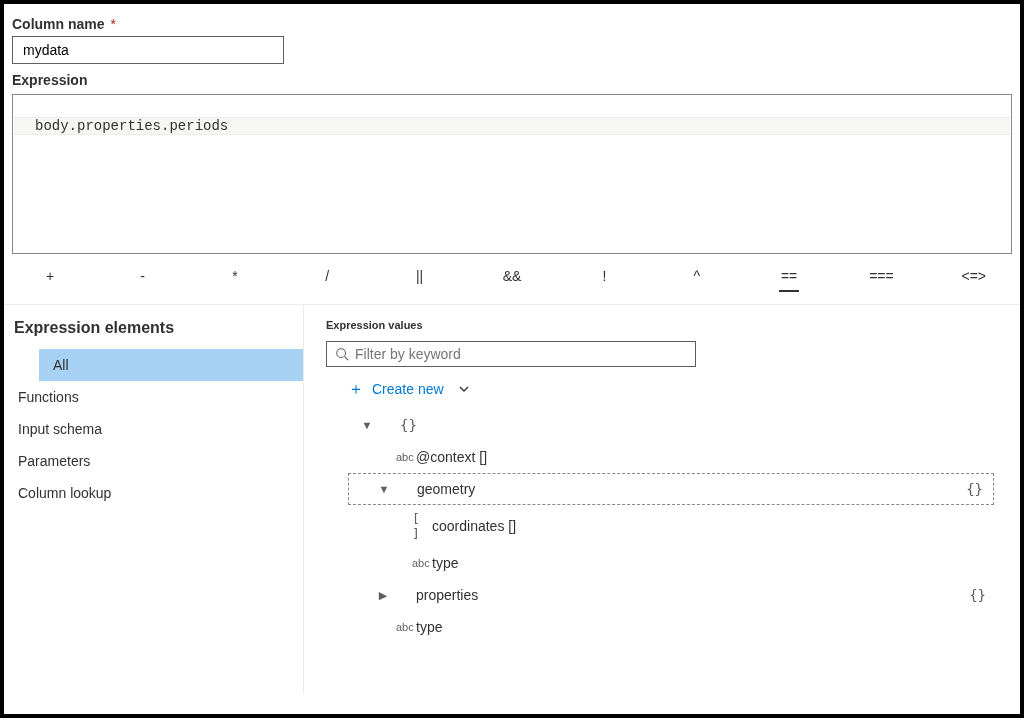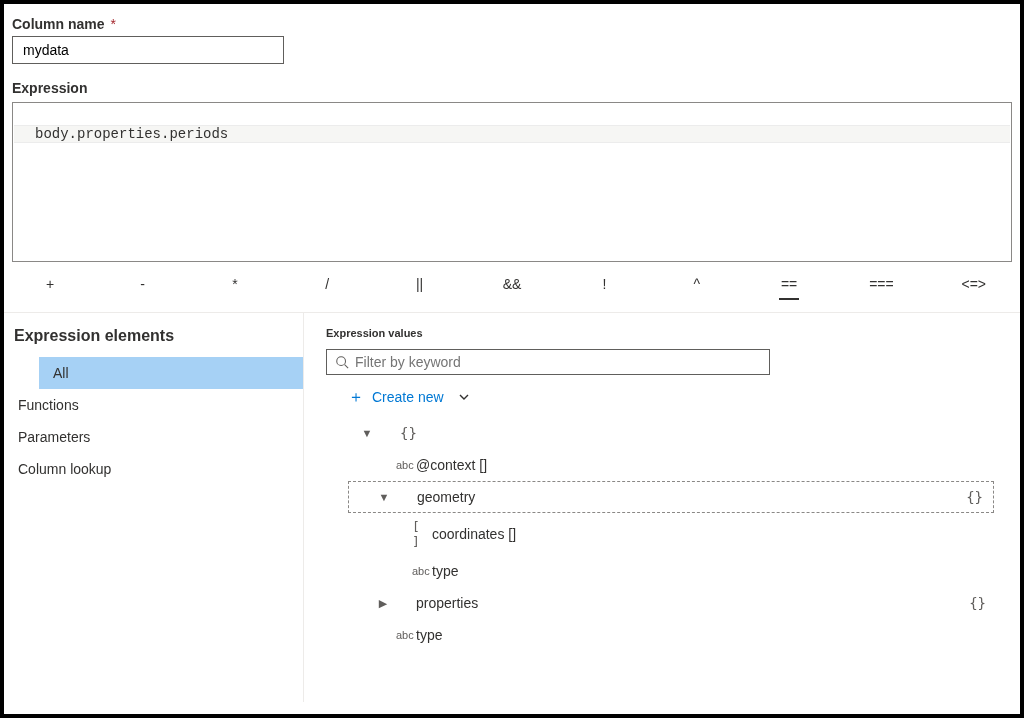--- a/index.html
+++ b/index.html
@@ -17,21 +17,21 @@
     .field-label { font-weight: 600; font-size: 14px; margin-bottom: 4px; }
     .required-mark { color: #a4262c; font-weight: normal; margin-left: 2px; }
     .text-input {
       width: 272px;
       padding: 5px 10px;
       border: 1px solid #605e5c;
       font-size: 14px;
       background: #fff;
       font-family: inherit;
     }
-    .section-gap { margin-top: 16px; }
+    .section-gap { margin-top: 8px; }
     .expression-box {
       width: 100%;
       height: 160px;
       border: 1px solid #8a8886;
       margin-top: 6px;
       position: relative;
       background: #fff;
     }
     .expr-line-highlight{
       position:absolute; top:22px; left:1px; right:1px; height:18px;
@@ -76,21 +76,21 @@
     .cat-item{
       padding:8px 0 8px 14px;
       cursor:pointer;
     }
     .cat-item.selected{ background:#a6d1f5;margin-left:35px; }
     .cat-list{ }
 
     .right-panel{ flex:1; padding-left:22px; padding-right:24px; }
     .right-heading{ font-weight:600; font-size:11px; padding:14px 0 10px 0; }
     .filter-wrap{
-      width:444px; border:1px solid #605e5c; padding:4px 8px;
+      width:370px; border:1px solid #605e5c; padding:4px 8px;
       display:flex; align-items:center; gap:6px;
     }
     .filter-wrap input{ border:none; outline:none; flex:1; font-family:inherit; font-size:14px;}
     .search-icon{
       width:14px;height:14px;color:#605e5c;
     }
     .create-row{
       display:flex; align-items:center; gap:8px; color:#0078d4;
       padding:14px 0 12px 22px; cursor:pointer;
     }
@@ -152,20 +152,21 @@
   <div class="op">===</div>
   <div class="op">&lt;=&gt;</div>
 </div>
 
 <div class="lower">
   <div class="left-panel">
     <div class="panel-heading">Expression elements</div>
     <div class="cat-list">
       <div class="cat-item selected">All</div>
       <div class="cat-item">Functions</div>
+      <div class="cat-item">Input schema</div>
       <div class="cat-item">Parameters</div>
       <div class="cat-item">Column lookup</div>
     </div>
   </div>
 
   <div class="right-panel">
     <div class="right-heading">Expression values</div>
     <div class="filter-wrap">
       <svg class="search-icon" viewBox="0 0 16 16" fill="none" stroke="currentColor" stroke-width="1.2">
         <circle cx="7" cy="7" r="5"></circle>

